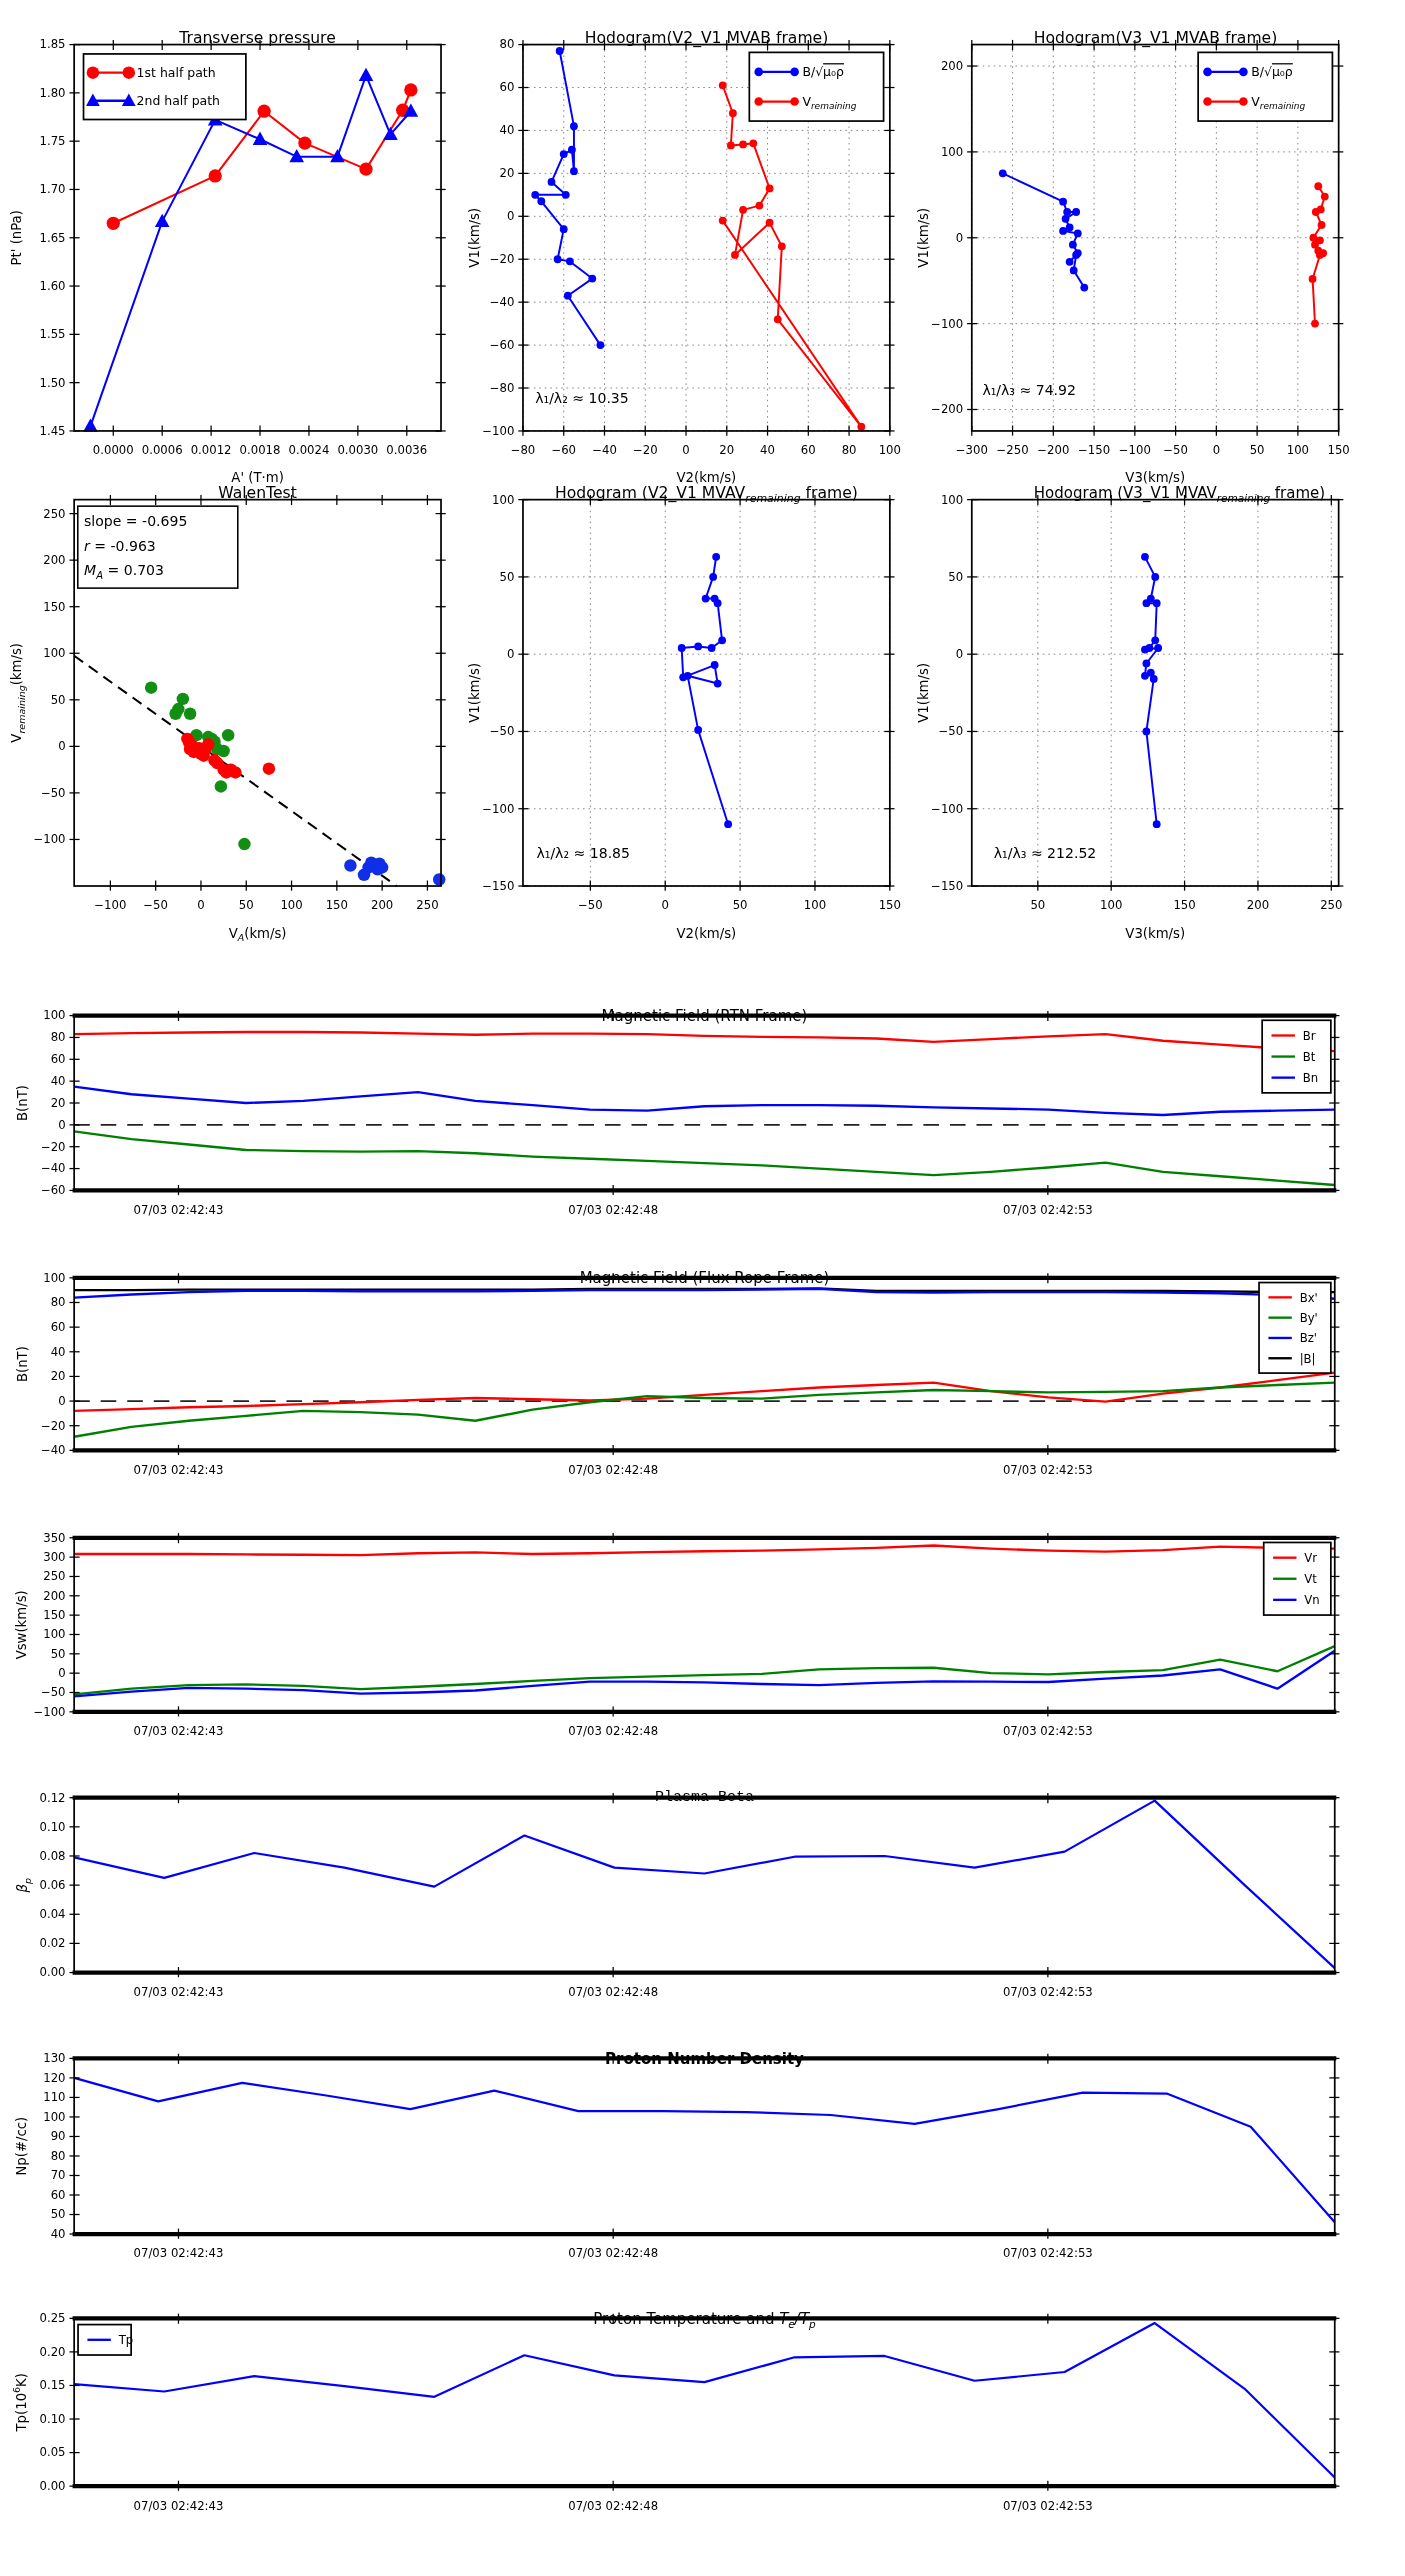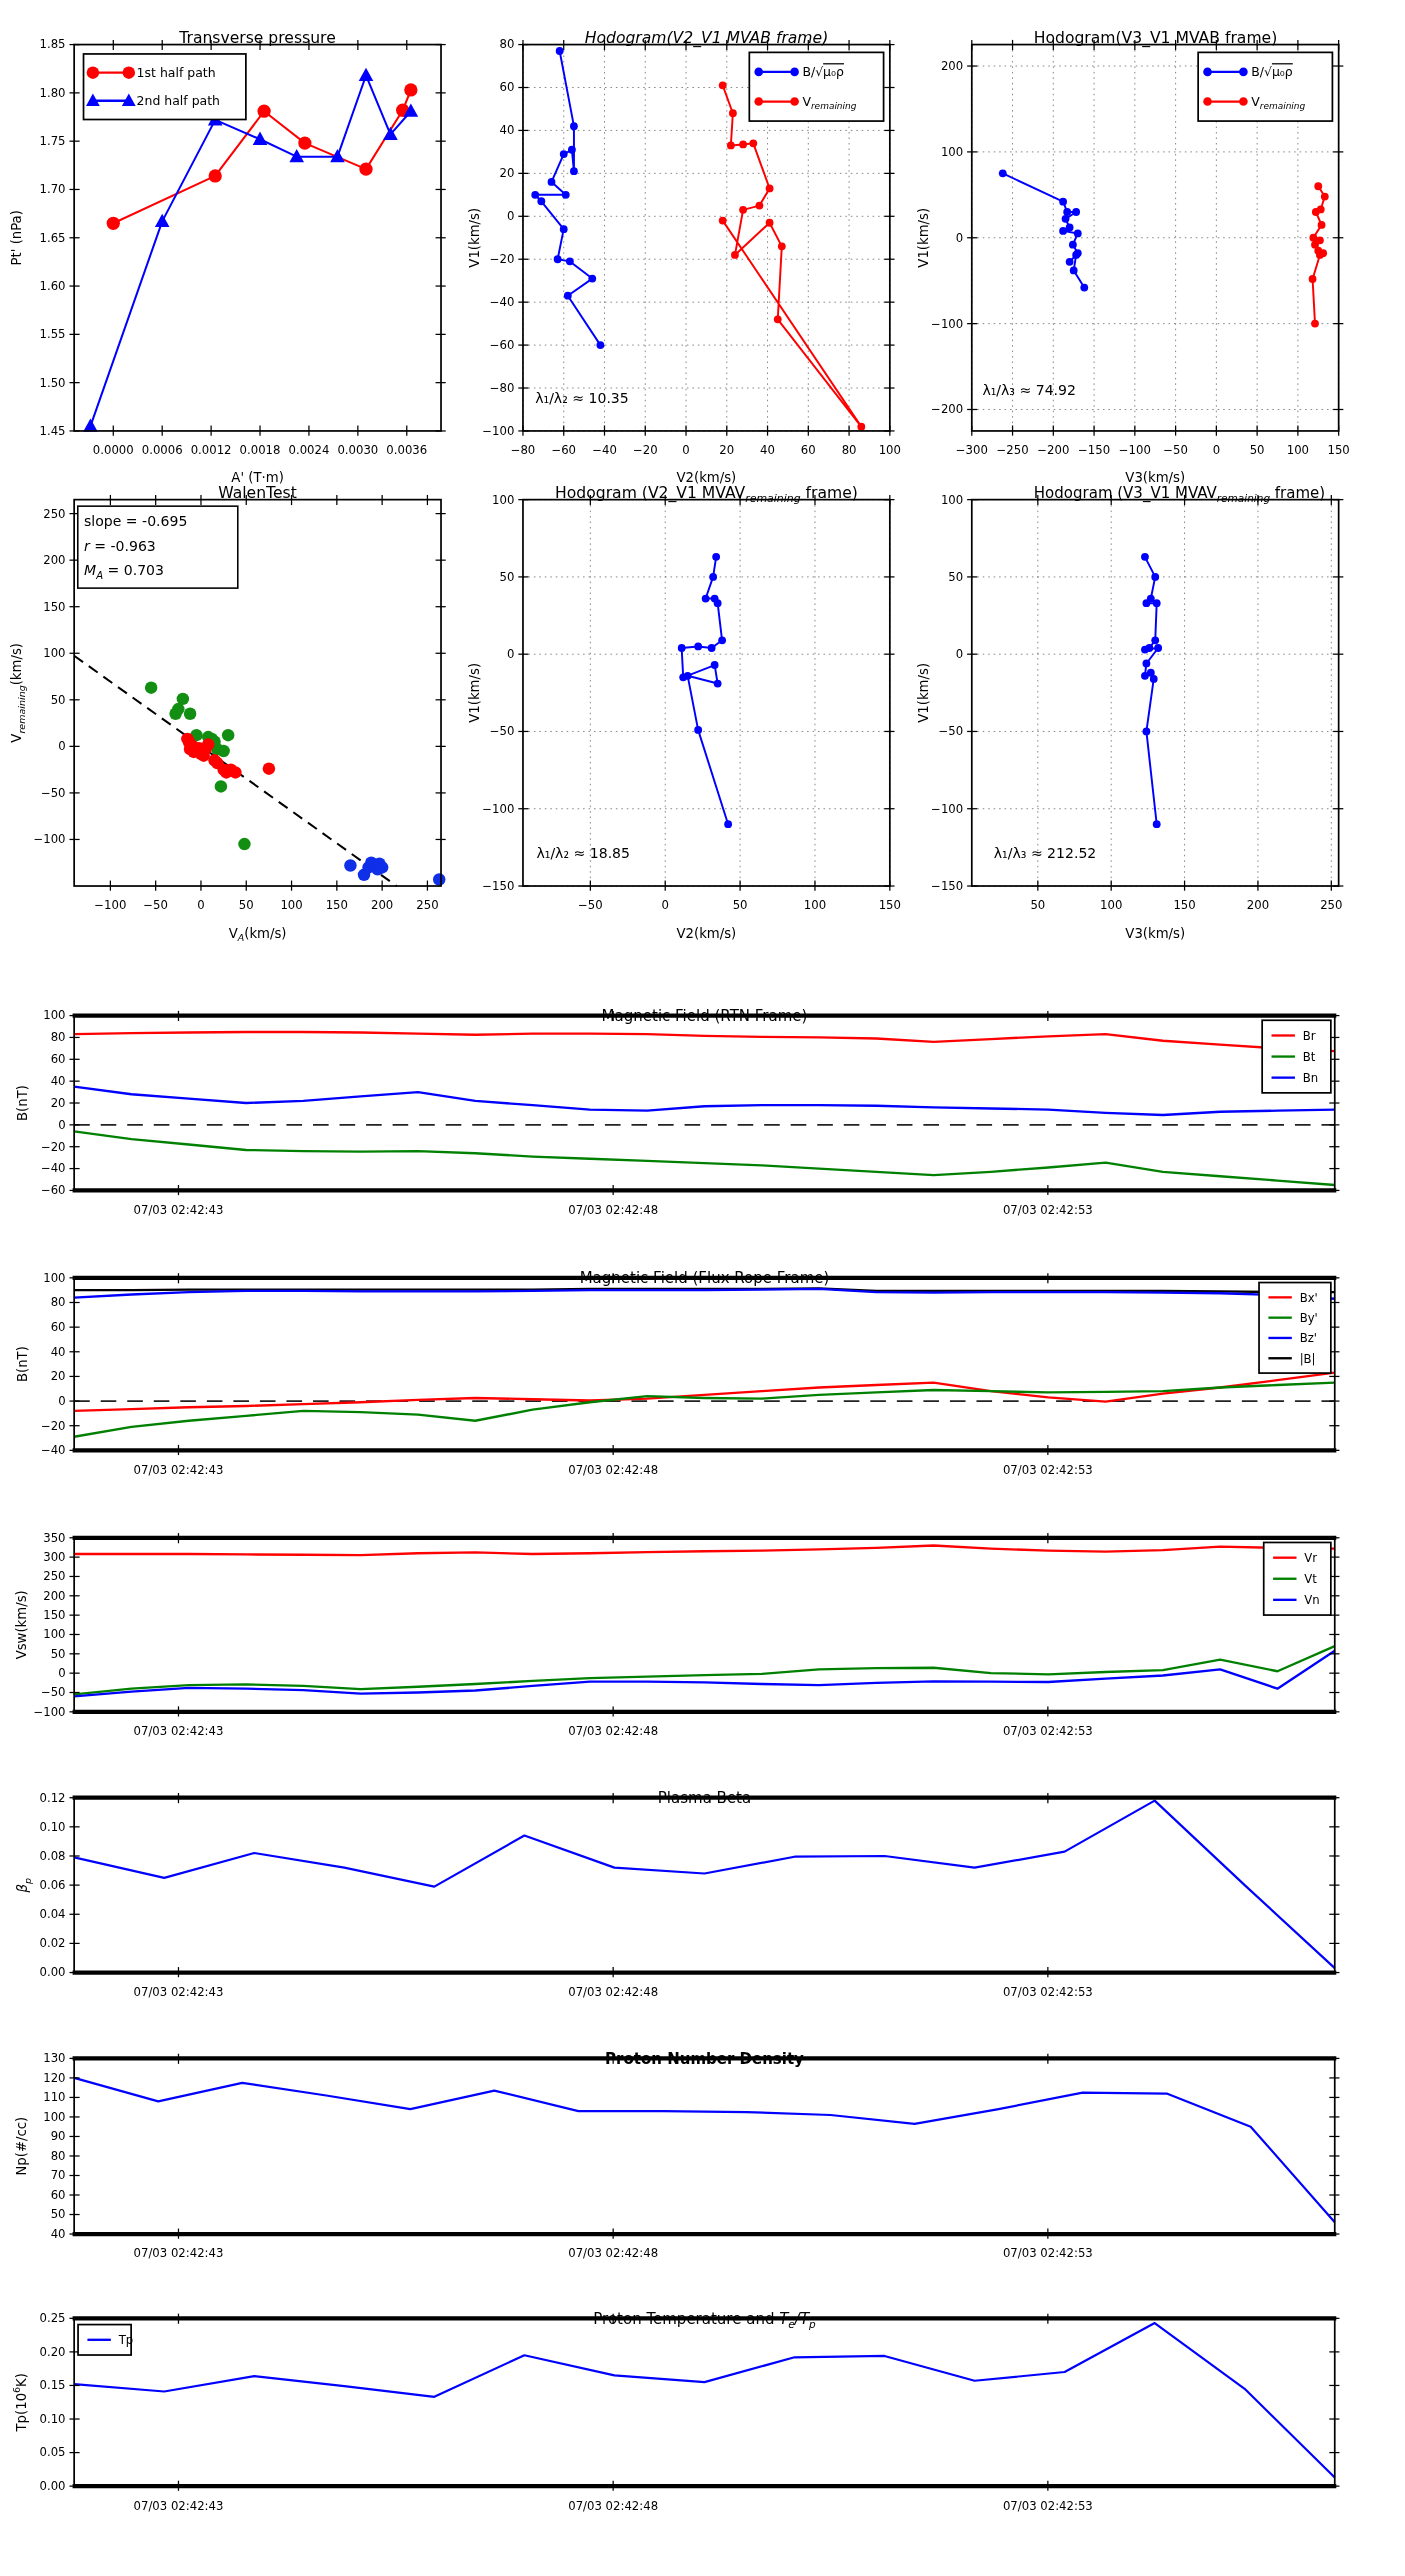--- a/index.html
+++ b/index.html
@@ -897,24 +897,24 @@
         <text x="33" y="3077.5" text-anchor="middle" font-size="17" transform="rotate(-90 33 3077.5)"><tspan dy="0.0" font-size="17.0">Tp(10</tspan><tspan dy="-6.8" font-size="12.2">6</tspan><tspan dy="6.8" font-size="17.0">K)</tspan></text>
         <g>
           <rect x="100" y="2978" width="68" height="39" fill="#fff" stroke="#000" stroke-width="2.2"></rect>
           <line x1="112" y1="2997.5" x2="142" y2="2997.5" stroke="#0000ff" stroke-width="3"></line>
           <text x="152" y="3003" font-size="15">Tp</text>
         </g>
       </g>
     </svg>
 
   <div class="chart-title" style="left: 74px; width: 367px; top: 11.7px; font-size: 15.6px;">Transverse pressure</div>
-  <div class="chart-title" style="left: 523px; width: 367px; top: 11.7px; font-size: 15.6px; font-style: italic;">Hodogram(V2_V1 MVAB frame)</div>
+  <div class="chart-title" style="left: 523px; width: 367px; top: 11.7px; font-size: 15.6px;">Hodogram(V2_V1 MVAB frame)</div>
   <div class="chart-title" style="left: 972px; width: 367px; top: 11.7px; font-size: 15.6px;">Hodogram(V3_V1 MVAB frame)</div>
   <div class="chart-title" style="left: 74px; width: 367px; top: 467px; font-size: 15.6px;">WalenTest</div>
   <div class="chart-title" style="left: 523px; width: 367px; top: 467px; font-size: 15.6px;">Hodogram (V2_V1 MVAV<sub><i>remaining</i></sub> frame)</div>
   <div class="chart-title" style="left: 996px; width: 367px; top: 467px; font-size: 15px;">Hodogram (V3_V1 MVAV<sub><i>remaining</i></sub> frame)</div>
   <div class="chart-title" style="left: 74px; width: 1261px; top: 1252px; font-size: 15px;">Magnetic Field (Flux Rope Frame)</div>
   <div class="chart-title" style="left: 74px; width: 1261px; top: 990px; font-size: 15px;">Magnetic Field (RTN Frame)</div>
-  <div class="chart-title" style="left: 74px; width: 1261px; top: 1772px; font-size: 15px;">Plasma Beta</div>
+  <div class="chart-title" style="left: 74px; width: 1261px; top: 1772px; font-size: 15px; font-family: Liberation Mono, monospace;">Plasma Beta</div>
   <div class="chart-title" style="left: 74px; width: 1261px; top: 2033px; font-size: 15px; font-weight: bold;">Proton Number Density</div>
   <div class="chart-title" style="left: 74px; width: 1261px; top: 2293px; font-size: 15px;">Proton Temperature and <i>T</i><sub><i>e</i></sub><i>/T</i><sub><i>p</i></sub></div>
 </div>
 
 
 </body></html>

